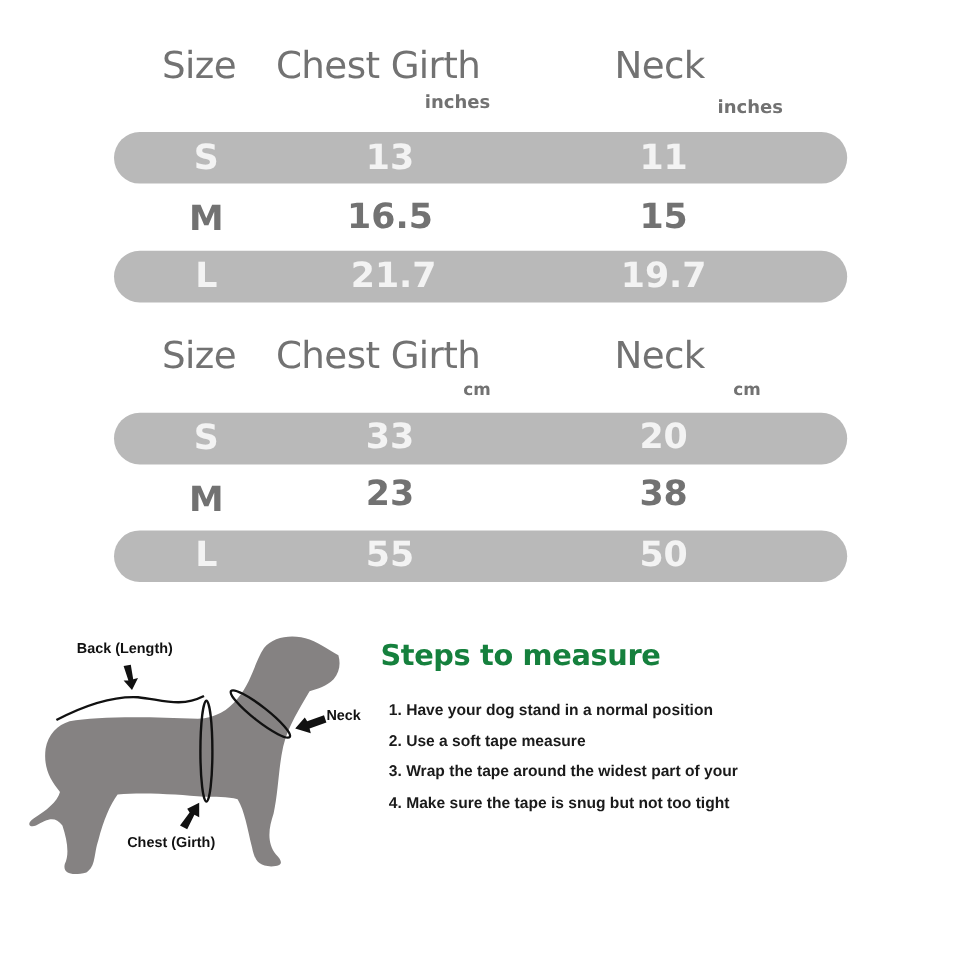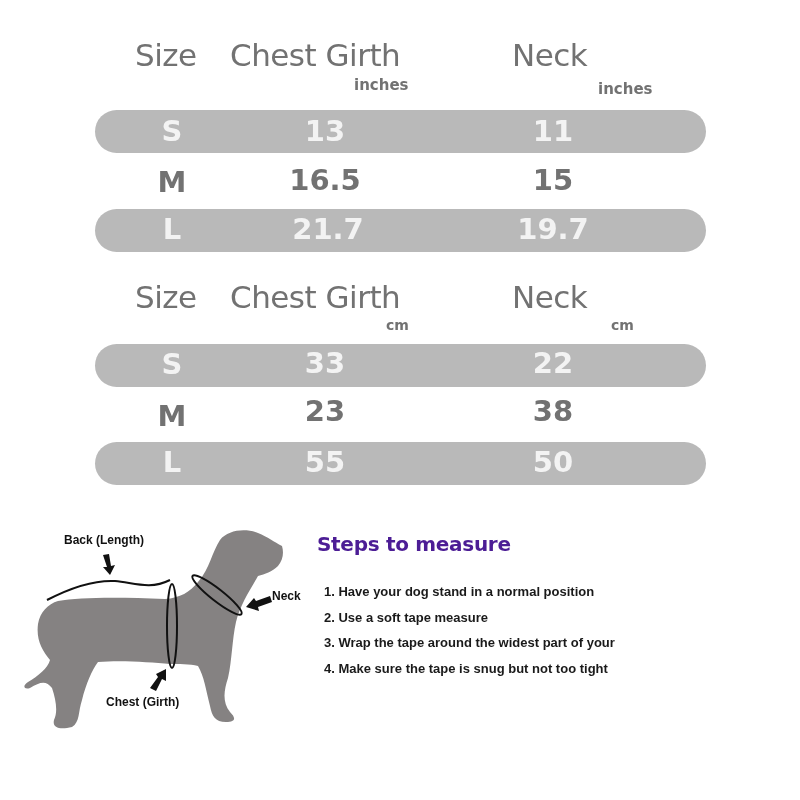--- a/index.html
+++ b/index.html
@@ -5,21 +5,21 @@
   html, body { margin: 0; padding: 0; background: #ffffff; }
   body { width: 800px; height: 800px; position: relative; overflow: hidden;
          font-family: "DejaVu Sans", "Liberation Sans", sans-serif; }
   .abs { position: absolute; }
   .hdr { font-weight: normal; color: #727272; font-size: 31px; letter-spacing: -0.5px; white-space: nowrap; line-height: 1; text-align: right; }
   .unit { font-weight: bold; color: #727272; font-size: 15px; white-space: nowrap; line-height: 1; margin-left: 10px; }
   .pill { position: absolute; left: 95px; width: 611px; height: 43px; border-radius: 22px; background: #b9b9b9; }
   .cell { position: absolute; font-weight: bold; font-size: 29px; line-height: 1; transform: translateX(-50%); white-space: nowrap; }
   .light { color: #f3f3f3; }
   .dark { color: #727272; }
-  .steps-title { font-family: "DejaVu Sans", sans-serif; font-weight: bold; font-size: 20px; color: #4c1d95; white-space: nowrap; line-height: 1; letter-spacing: -0.3px; }
+  .steps-title { font-family: "DejaVu Sans", sans-serif; font-weight: bold; font-size: 24px; color: #15803d; white-space: nowrap; line-height: 1; letter-spacing: -0.3px; }
   .steps-list { font-family: "Liberation Sans", sans-serif; font-weight: bold; font-size: 13px; color: #1a1a1a; line-height: 25.5px; margin: 0; padding: 0; list-style: none; }
   .steps-list li { white-space: nowrap; }
   .lbl { font-family: "Liberation Sans", sans-serif; font-weight: bold; font-size: 12px; color: #111; white-space: nowrap; line-height: 1; }
 </style>
 </head>
 <body>
 
 <div>
   <div class="abs hdr" style="left:135px; top:40px;">Size</div>
   <div class="abs hdr" style="left:230px; top:40px;">Chest Girth</div>
@@ -45,21 +45,21 @@
 <div>
   <div class="abs hdr" style="left:135px; top:282px;">Size</div>
   <div class="abs hdr" style="left:230px; top:282px;">Chest Girth</div>
   <div class="abs hdr" style="left:512px; top:282px;">Neck</div>
   <div class="abs unit" style="left:376px; top:318px; font-size:14px;">cm</div>
   <div class="abs unit" style="left:601px; top:318px; font-size:14px;">cm</div>
 
   <div class="pill" style="top:344px;"></div>
   <div class="cell light" style="left:172px; top:350px;">S</div>
   <div class="cell light" style="left:325px; top:349px;">33</div>
-  <div class="cell light" style="left:553px; top:349px;">22</div>
+  <div class="cell light" style="left:553px; top:349px;">20</div>
 
   <div class="cell dark" style="left:172px; top:402px;">M</div>
   <div class="cell dark" style="left:325px; top:397px;">23</div>
   <div class="cell dark" style="left:553px; top:397px;">38</div>
 
   <div class="pill" style="top:442px;"></div>
   <div class="cell light" style="left:172px; top:448px;">L</div>
   <div class="cell light" style="left:325px; top:448px;">55</div>
   <div class="cell light" style="left:553px; top:448px;">50</div>
 </div>

